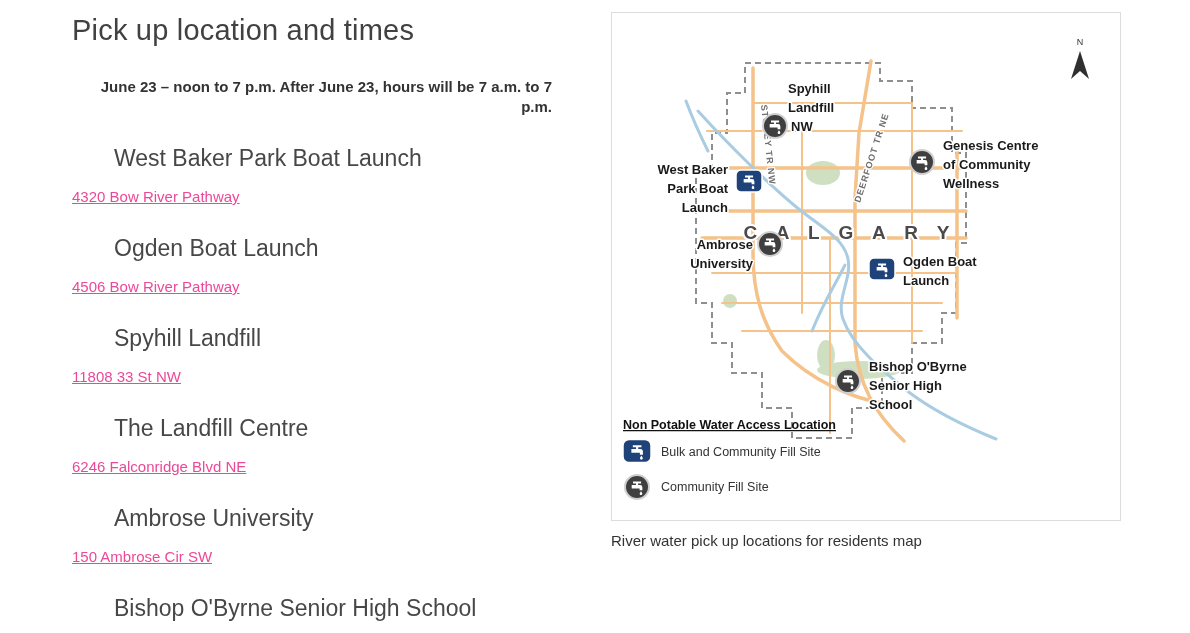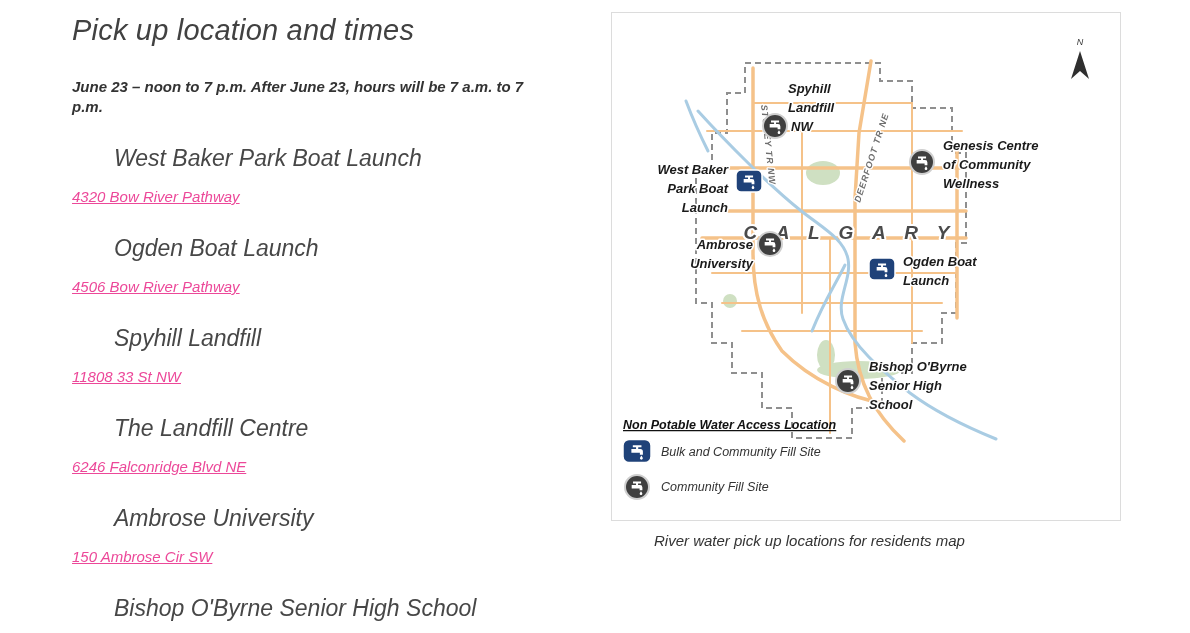--- a/index.html
+++ b/index.html
@@ -7,37 +7,37 @@
   body {
     width: 1190px;
     height: 633px;
     font-family: "Liberation Sans", sans-serif;
     color: #333;
     overflow: hidden;
   }
   .page {
     display: flex;
     padding: 12px 69px 0 72px;
-    font-style: italic;
   }
   
   .left-col { flex: 0 0 480px; margin-right: 59px; }
   h1.page-title {
     font-size: 29px;
     font-weight: 400;
     color: #414141;
     letter-spacing: 0.2px;
     margin: 2px 0 0;
   }
   p.hours-note {
     font-size: 15px;
     font-weight: 700;
     color: #333;
     margin-top: 30px;
     line-height: 1.3;
+    text-align: right;
   }
   .loc h2 {
     font-size: 23px;
     font-weight: 400;
     color: #474747;
     margin-top: 29px;
     margin-left: 42px;
   }
   .loc a {
     display: inline-block;
@@ -52,21 +52,20 @@
     width: 510px;
     height: 509px;
     border: 1px solid #dcdcdc;
     background: #ffffff;
     overflow: hidden;
   }
   .map-caption {
     margin-top: 11px;
     font-size: 15px;
     color: #333;
-    margin-left: 43px;
   }
   
   .maplabel {
     font-family: "Liberation Sans", sans-serif;
     font-size: 13px;
     font-weight: 700;
     fill: #1a1a1a;
     stroke: #ffffff;
     stroke-width: 3px;
     paint-order: stroke;

